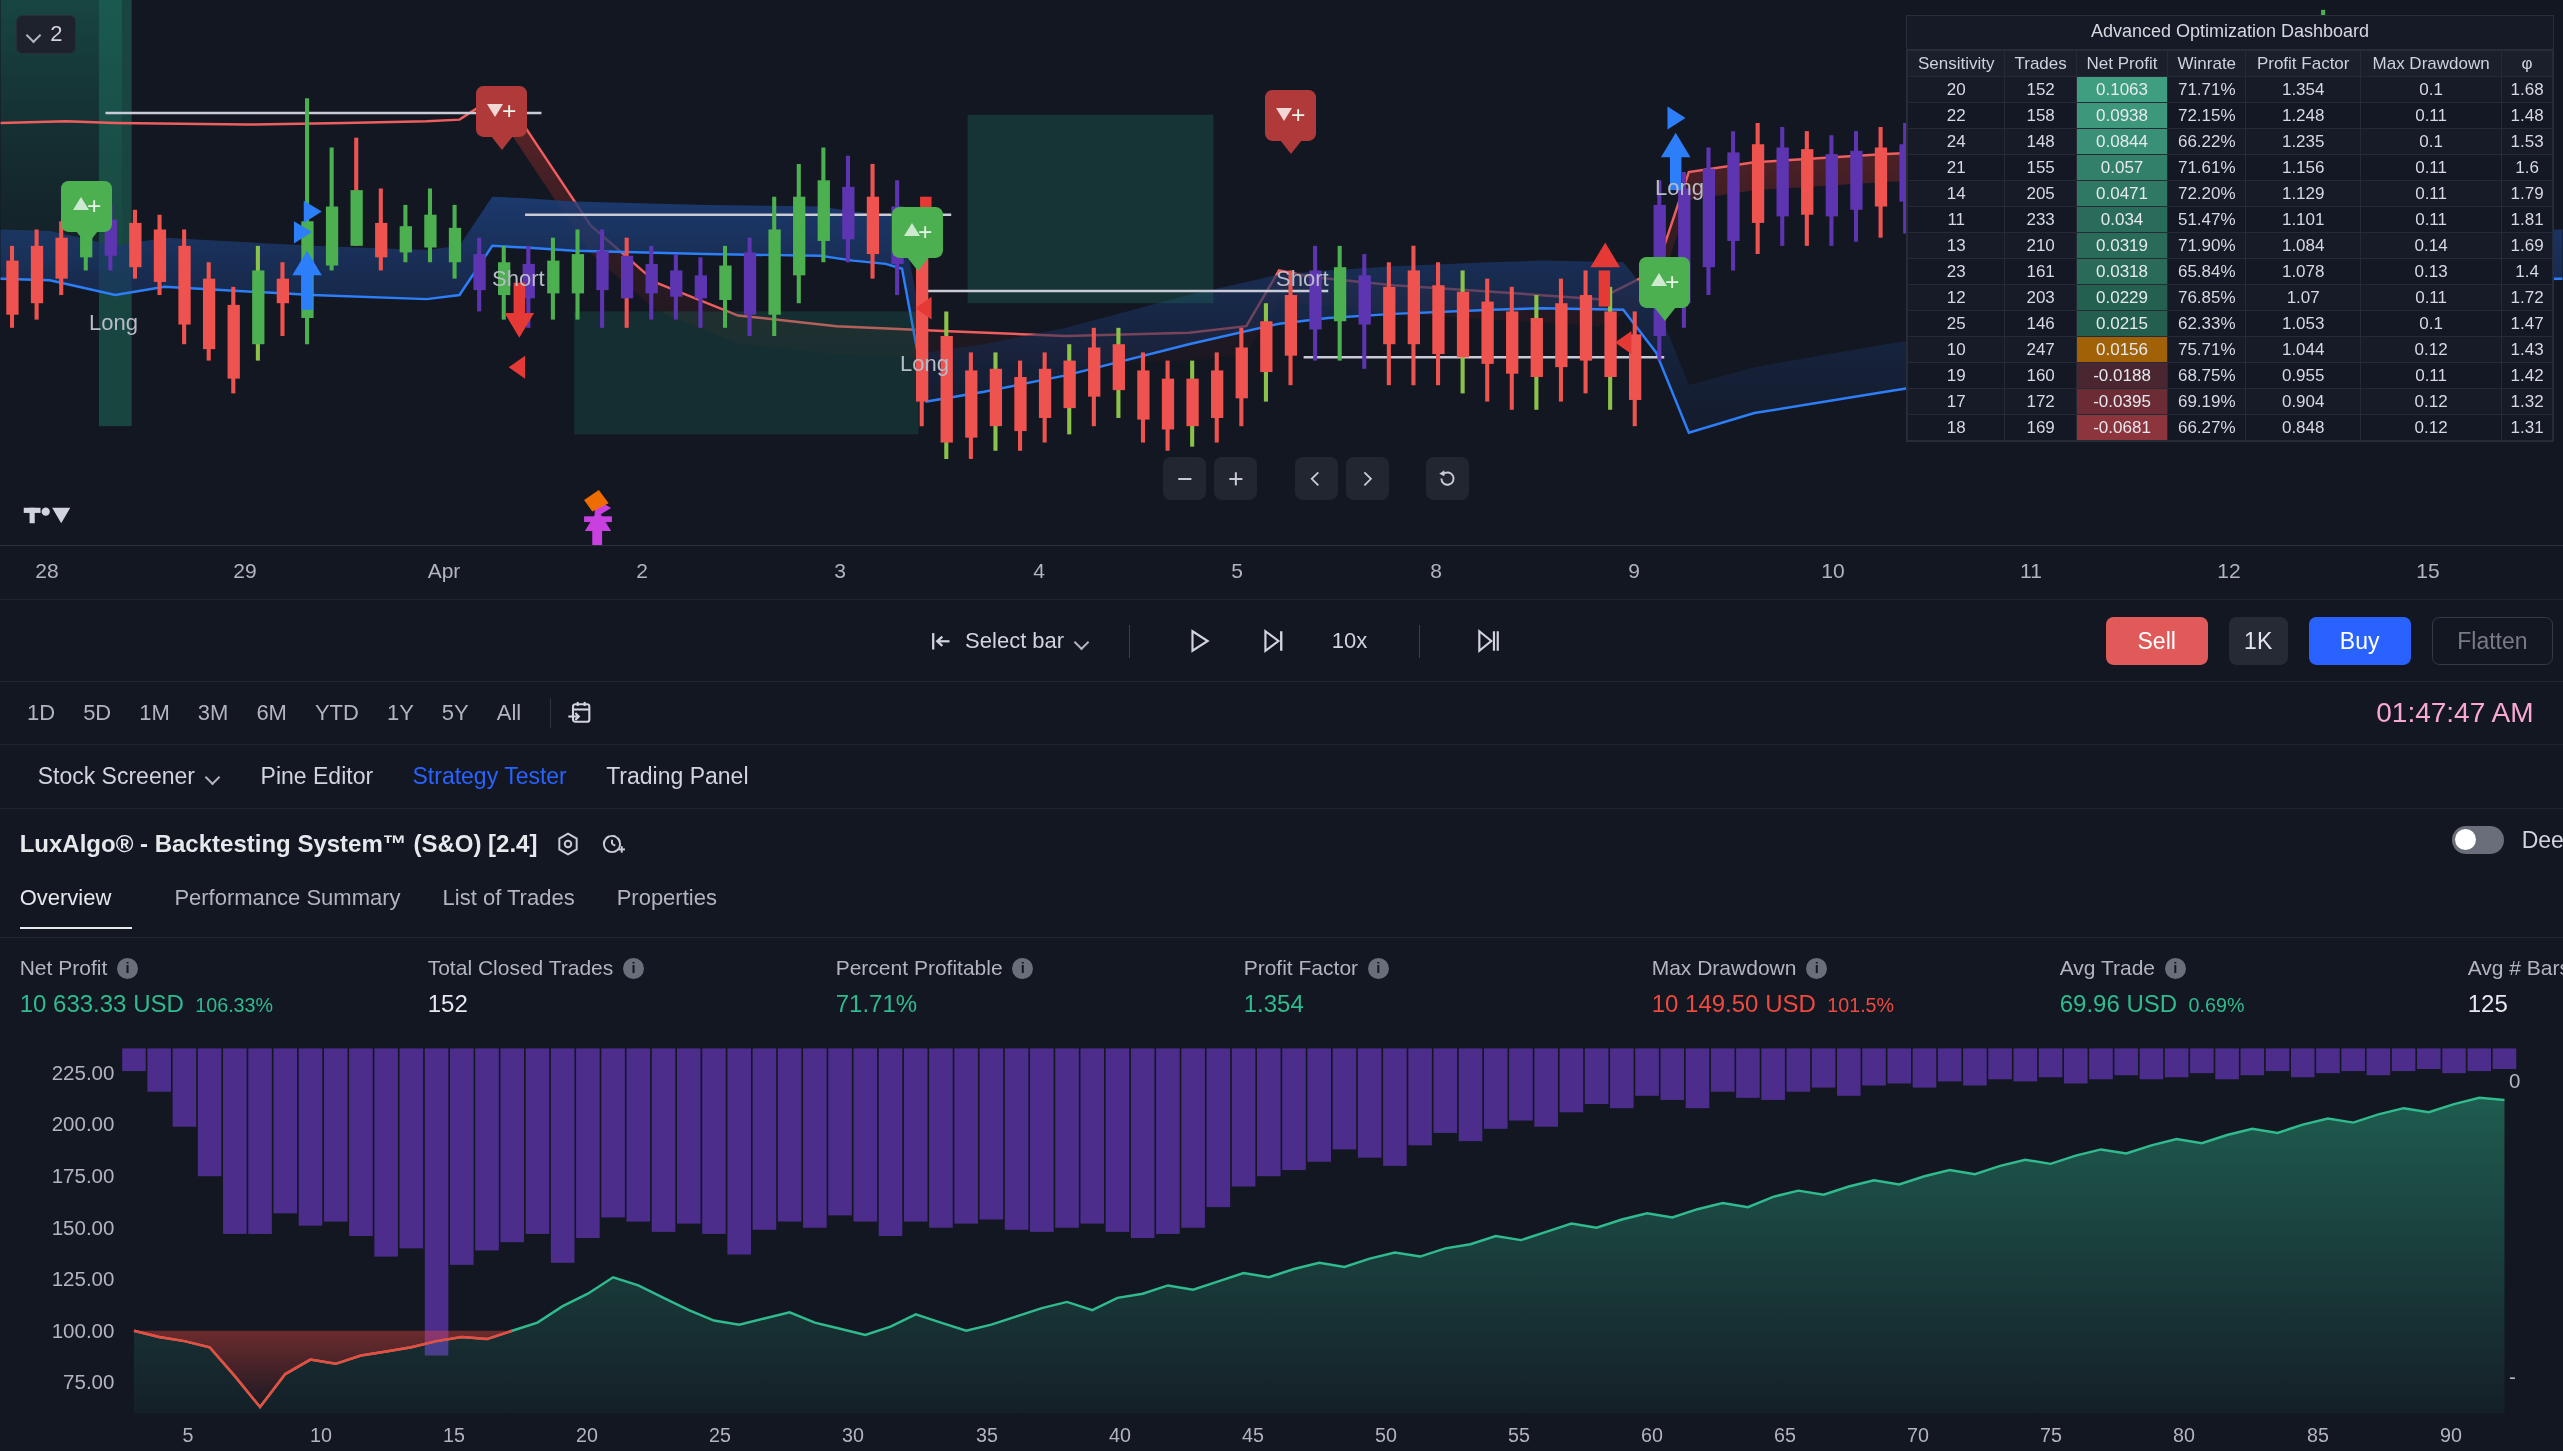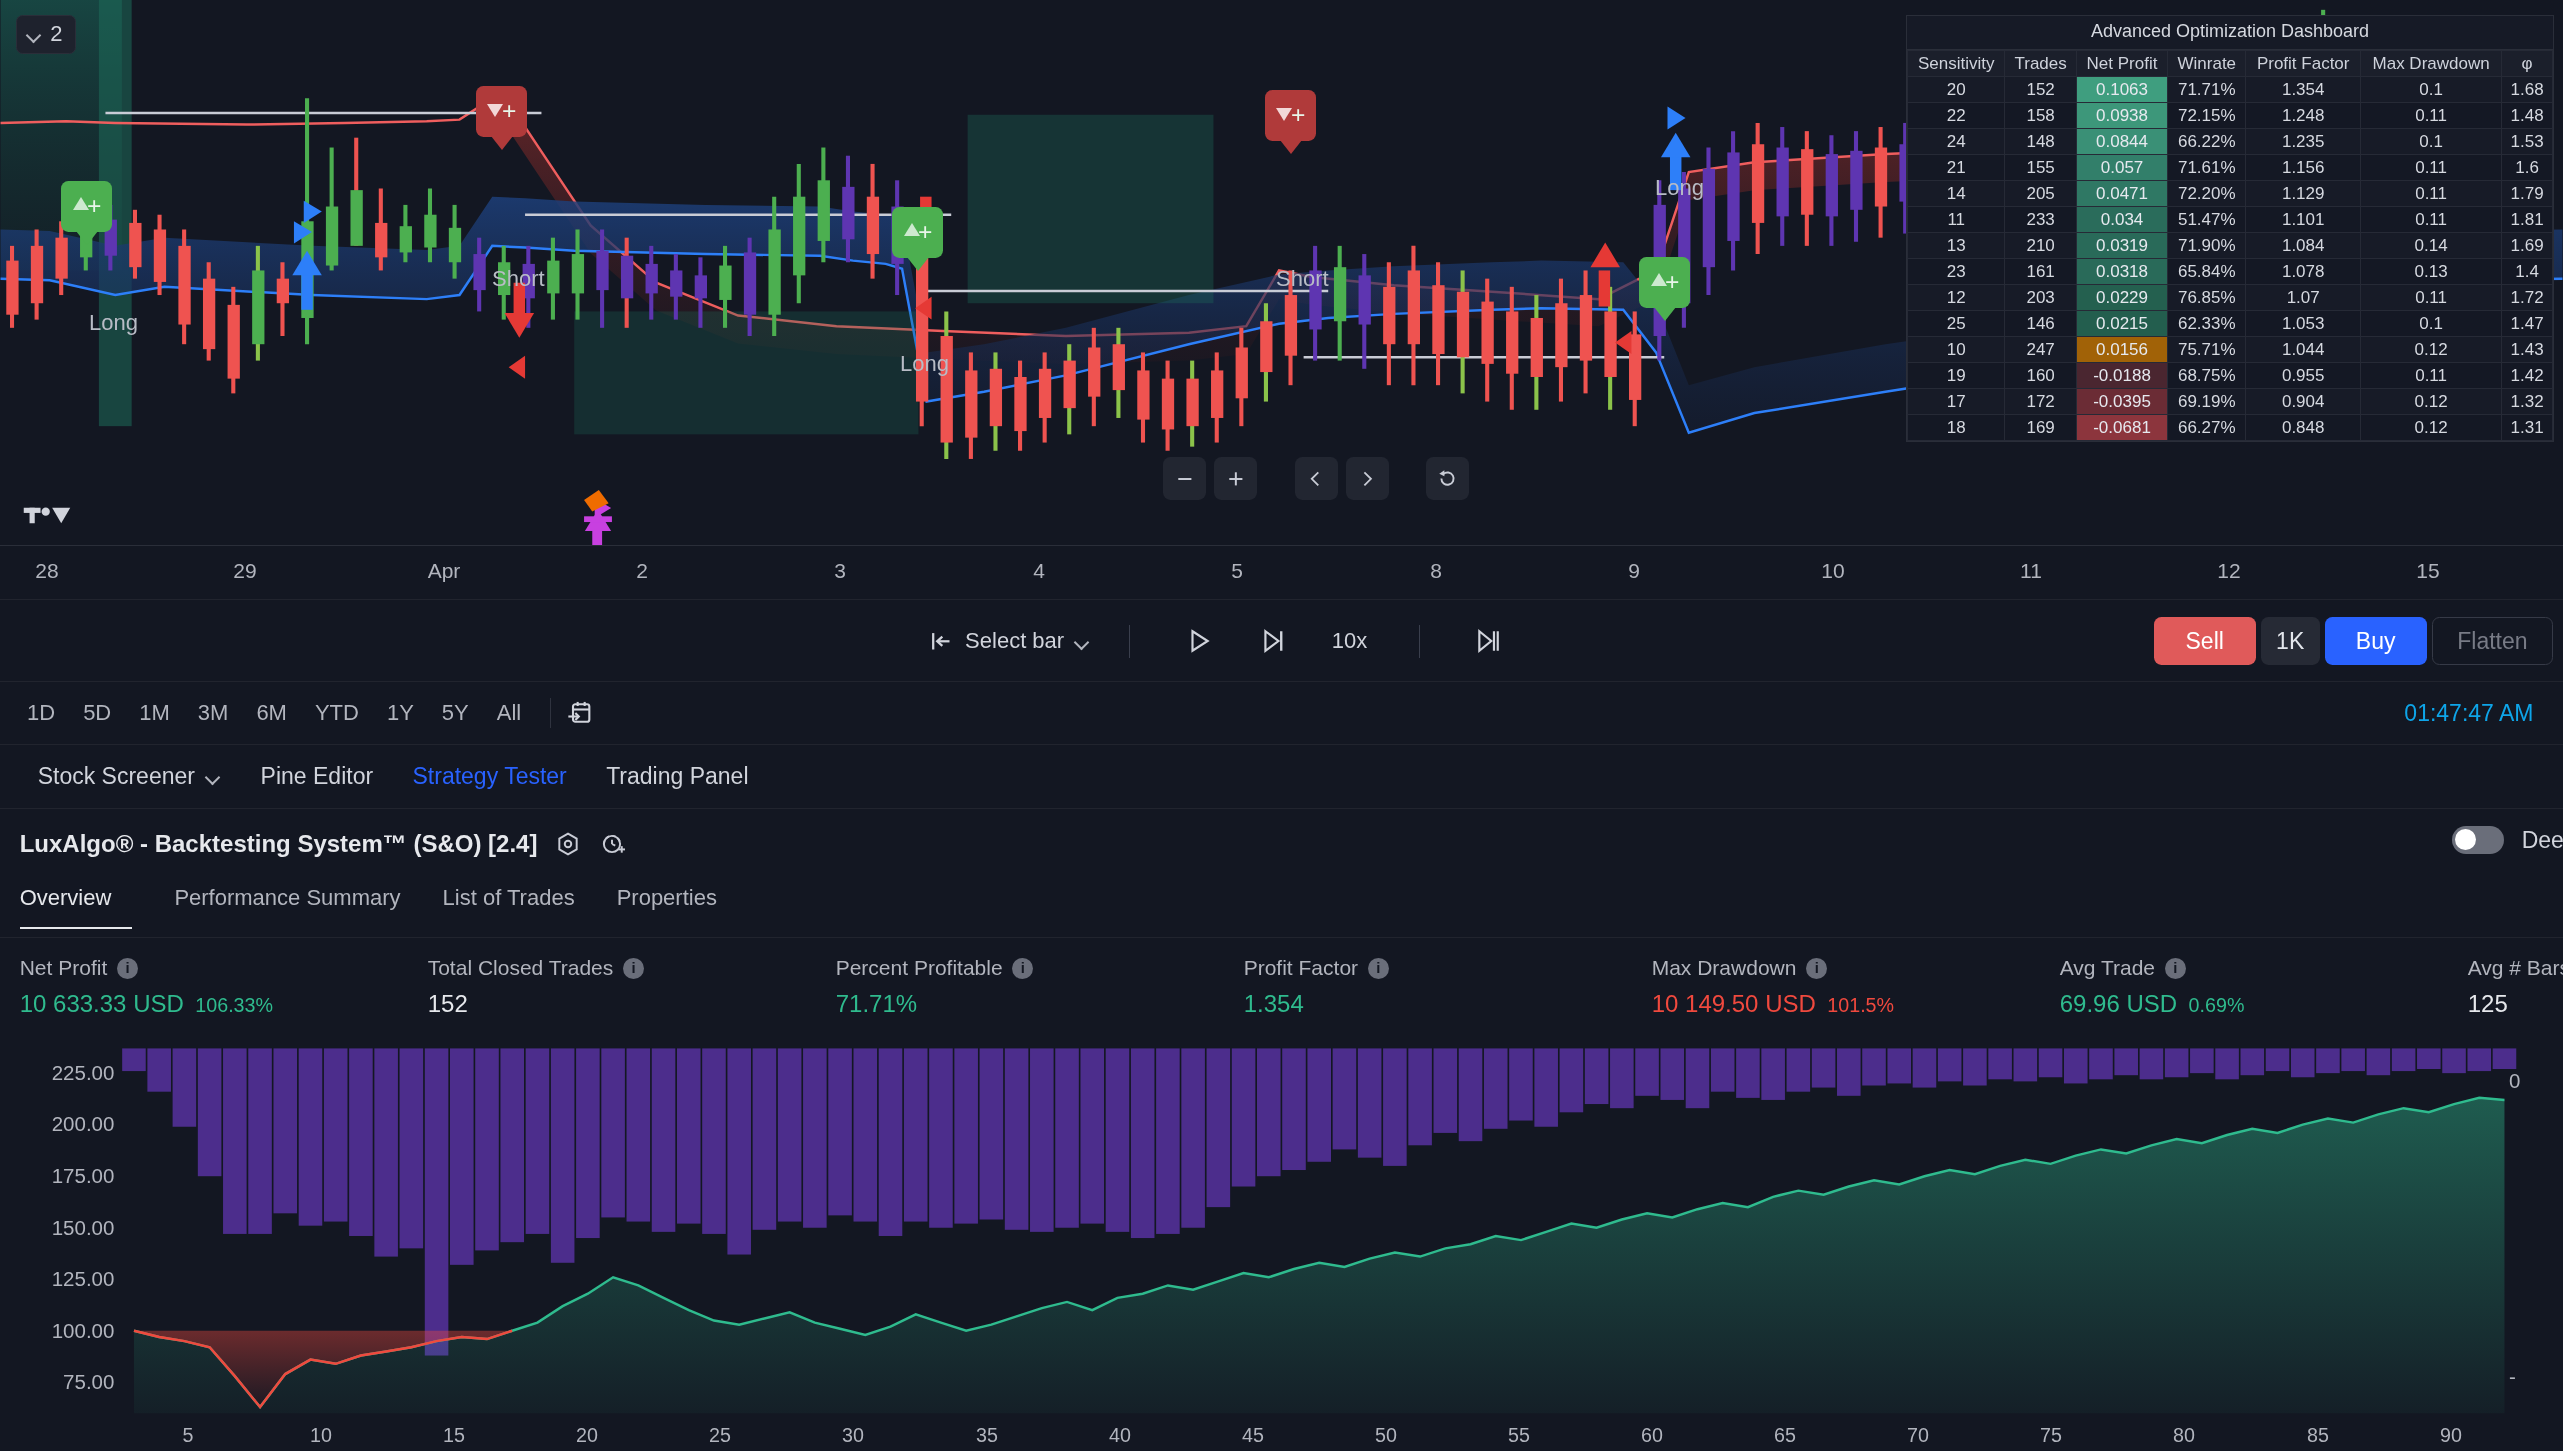--- a/index.html
+++ b/index.html
@@ -96,40 +96,40 @@
     position:absolute; left:0; top:599px; width:2563px; height:82px;
     background:#131722; border-top:0.8px solid #21242e;
     display:flex; align-items:center;
   }
   .replay-center { position:absolute; left:929px; top:0; height:82px; display:flex; align-items:center; gap:16px; }
   .select-bar { display:flex; align-items:center; gap:11.5px; font-size:22px; color:#d1d4dc; cursor:pointer; }
   .vline { width:0.8px; height:33px; background:#3a3f4d; margin:0 23px; }
   .rp-btn { background:none;border:none;color:#d1d4dc;cursor:pointer;display:flex;align-items:center;justify-content:center;padding:0 16.4px; }
   .speed { font-size:22px; color:#d1d4dc; padding:0 13px; cursor:pointer; }
 
-  .trade-btns { position:absolute; right:9.8px; top:0; height:82px; display:flex; align-items:center; gap:5px; }
+  .trade-btns { position:absolute; right:9.8px; top:0; height:82px; display:flex; align-items:center; gap:21px; }
   .btn {
     height:48px; border-radius:7.4px; display:flex;align-items:center;justify-content:center;
     font-size:23px; padding:0 24.6px; border:none; cursor:pointer; color:#fff;
   }
   .btn.sell { background:#e05a5a; min-width:102px; }
   .btn.qty { background:#262a35; color:#e3e6ec; min-width:59px; padding:0 14.8px;}
   .btn.buy { background:#2962ff; min-width:102px; }
   .btn.flatten { background:transparent; border:0.8px solid #363a47; color:#787b86; min-width:120px; }
 
   
   .tf-bar {
     position:absolute; left:0; top:681px; width:2563px; height:64px;
     background:#131722; border-top:0.8px solid #21242e; border-bottom:0.8px solid #21242e;
     display:flex; align-items:center;
   }
   .tf-items { display:flex; align-items:center; gap:0; padding-left:13px; }
   .tf-item { font-size:22px; color:#b2b5be; padding:4.9px 14px; cursor:pointer; border-radius:4.9px; }
   .tf-sep { width:0.8px; height:29.5px; background:#2f333f; margin:0 14.8px; }
-  .clock { position:absolute; right:29.5px; font-size:23px; color:#0ea5e9; }
+  .clock { position:absolute; right:29.5px; font-size:28px; color:#f9a8d4; }
 
   
   .panel-tabs {
     position:absolute; left:0; top:745px; width:2563px; height:64px;
     background:#131722; display:flex; align-items:center; padding-left:18px; gap:0;
     border-bottom:0.8px solid #21242e;
   }
   .ptab { font-size:23px; color:#d1d4dc; padding:0 19.7px; cursor:pointer; display:flex; align-items:center; gap:11.5px;}
   .ptab.active { color:#2962ff; }
 

